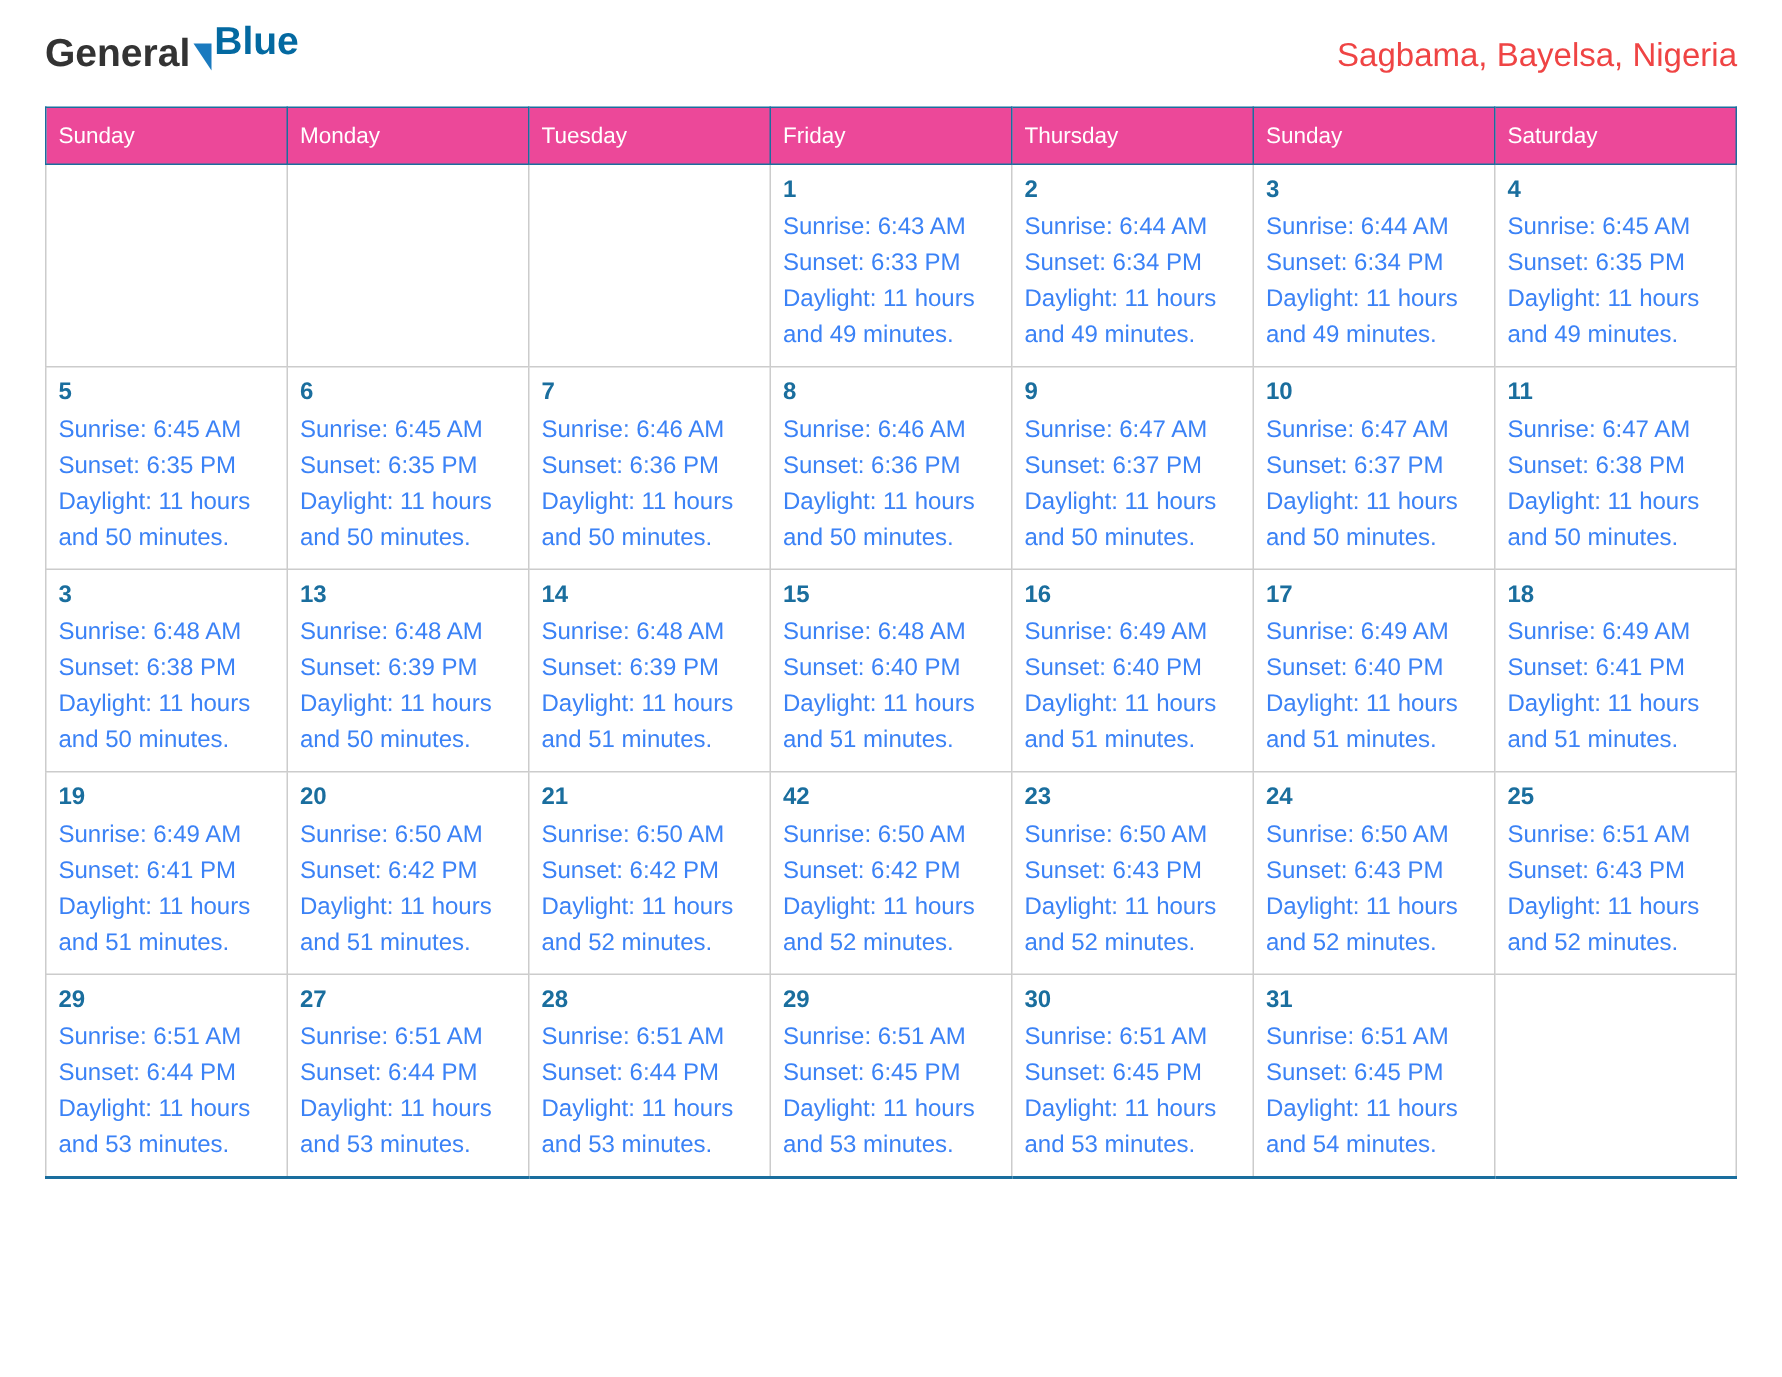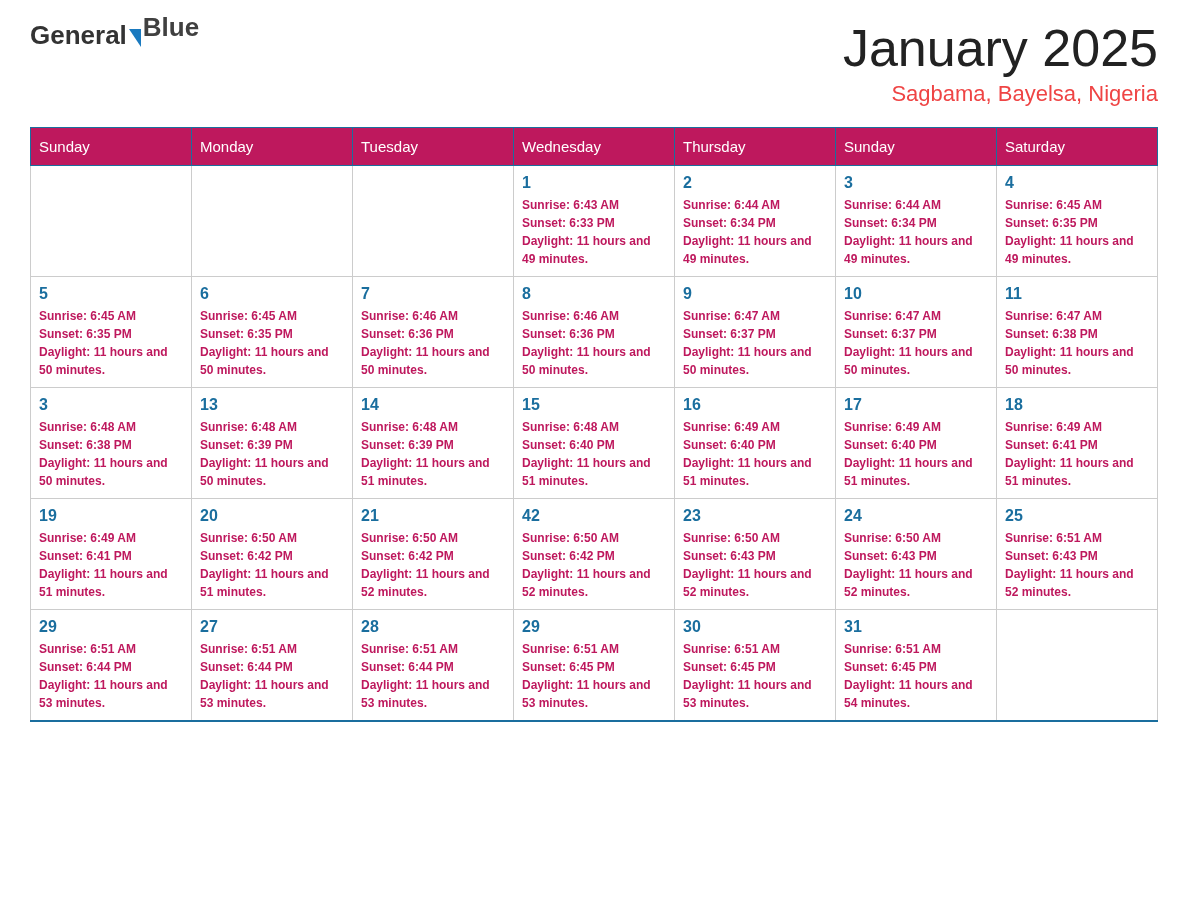--- a/index.html
+++ b/index.html
@@ -34,21 +34,21 @@
       height: 0;
       border-left: 12px solid transparent;
       border-right: 0px solid transparent;
       border-top: 18px solid #1a7abf;
       display: inline-block;
       margin: 0 2px;
       position: relative;
       top: 2px;
     }
     .logo-blue {
-      color: #404040;
+      color: #0369a1;
       font-size: 26px;
       font-weight: bold;
     }
     .title-section {
       text-align: right;
     }
     .calendar-title {
       font-size: 52px;
       font-weight: normal;
       color: #222;
@@ -58,21 +58,21 @@
       font-size: 22px;
       color: #ef4444;
       margin-top: 4px;
     }
     table {
       width: 100%;
       border-collapse: collapse;
       table-layout: fixed;
     }
     thead tr th {
-      background-color: #be185d;
+      background-color: #ec4899;
       color: #fff;
       font-size: 15px;
       font-weight: normal;
       padding: 10px 8px;
       text-align: left;
       border: 1px solid #1a6e9e;
     }
     tbody tr td {
       vertical-align: top;
       padding: 8px 8px;
@@ -82,24 +82,23 @@
       height: 110px;
     }
     .day-number {
       font-size: 16px;
       color: #1a6e9e;
       font-weight: bold;
       display: block;
       margin-bottom: 4px;
     }
     .day-info {
-      font-size: 12px;
-      color: #be185d;
+      font-size: 16px;
+      color: #3b82f6;
       line-height: 1.5;
-      font-weight: bold;
     }
     tbody tr td.empty {
       background: #fff;
     }
     tbody tr:last-child td {
       border-bottom: 2px solid #1a6e9e;
     }
     tbody tr td:first-child {
       border-left: 1px solid #ccc;
     }
@@ -112,32 +111,31 @@
     <div class="logo-text">
       <span class="logo-general">General</span>
       <span class="logo-arrow"></span>
       <br>
     </div>
     <div style="margin-top:-8px;">
       <span class="logo-blue">Blue</span>
     </div>
   </div>
   <div class="title-section">
-    <div class="calendar-title">January 2025</div>
     <div class="calendar-subtitle">Sagbama, Bayelsa, Nigeria</div>
   </div>
 </div>
 
 <table>
   <thead>
     <tr>
       <th>Sunday</th>
       <th>Monday</th>
       <th>Tuesday</th>
-      <th>Wednesday</th>
+      <th>Friday</th>
       <th>Thursday</th>
       <th>Sunday</th>
       <th>Saturday</th>
     </tr>
   </thead>
   <tbody id="calendar-body">
   <tr>
         <td class="empty"></td>
         <td class="empty"></td>
         <td class="empty"></td>

